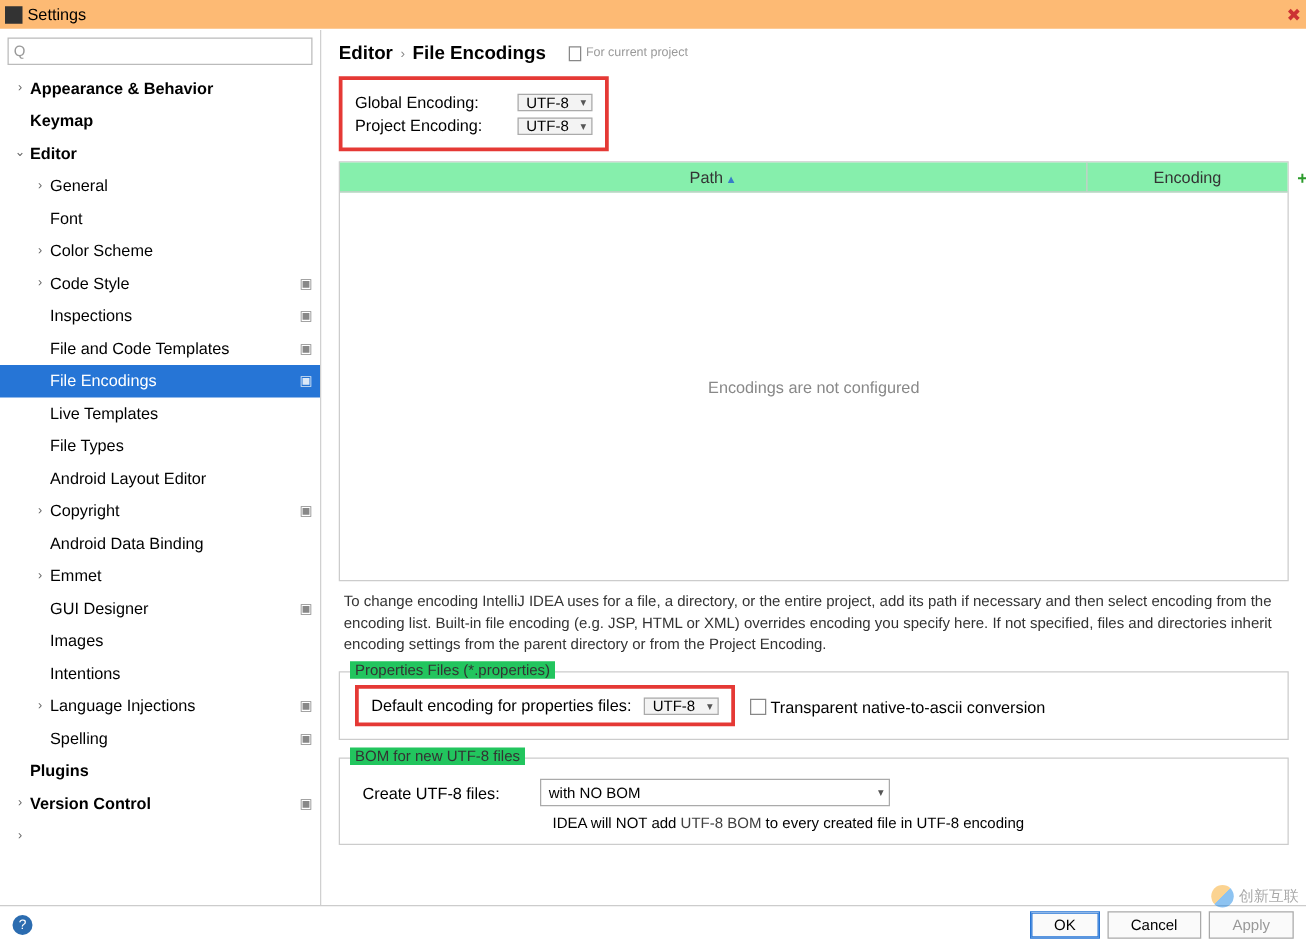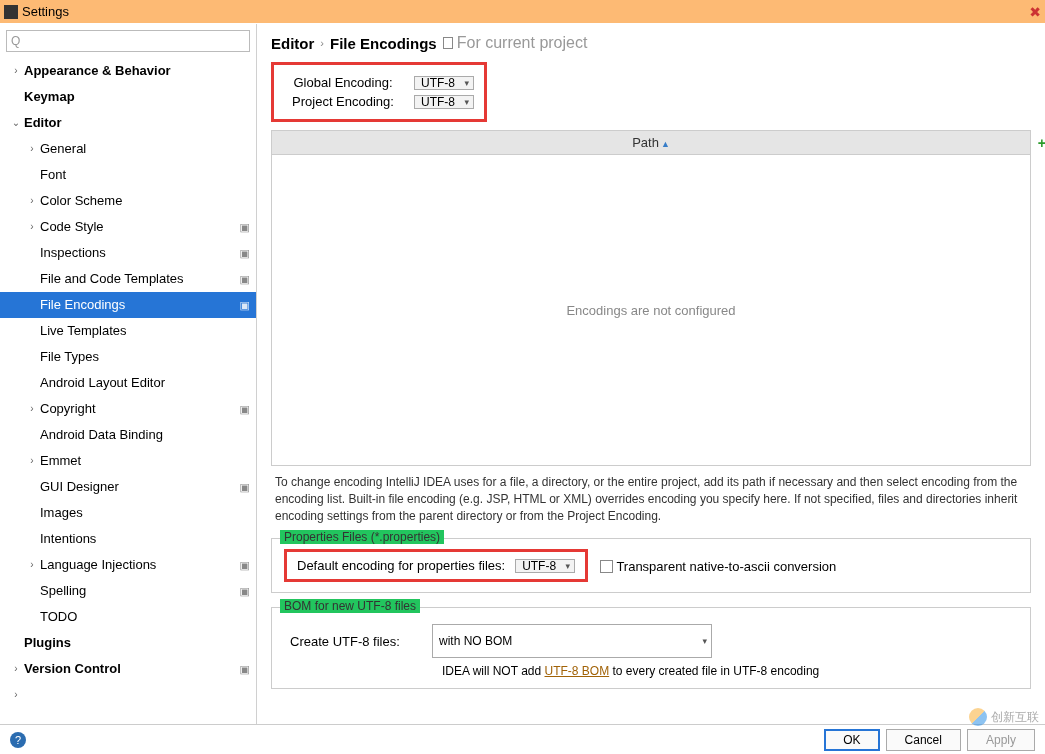--- a/index.html
+++ b/index.html
@@ -20,45 +20,45 @@
 .bold { font-weight: 600; }
 .page-badge { position: absolute; right: 6px; color: #888; font-size: 11px; }
 .tree-item.selected .page-badge { color: #dbe8f7; }
 .indent0 { padding-left: 8px; }
 .indent1 { padding-left: 24px; }
 .indent2 { padding-left: 40px; }
 .content { flex: 1; padding: 10px 14px; position: relative; overflow: hidden; }
 .breadcrumb { font-size: 15px; margin-bottom: 10px; display: flex; align-items: center; gap: 6px; }
 .breadcrumb .crumb { font-weight: 600; }
 .breadcrumb .sep { color: #888; font-size: 11px; }
-.scope { color: #999; font-size: 16px; display: inline-flex; align-items: center; gap: 4px; }
-.redbox { border: 3px solid #e53935; padding: 6px 10px; display: inline-block; text-align: center; }
+.scope { color: #999; font-size: 10px; margin-left: 12px; display: inline-flex; align-items: center; gap: 4px; }
+.redbox { border: 3px solid #e53935; padding: 6px 10px; display: inline-block; }
 .enc-row { display: flex; align-items: center; gap: 12px; margin: 4px 0; }
 .enc-row label { min-width: 118px; }
 .select { border: 1px solid #aaa; background: #f3f3f3; padding: 2px 18px 2px 6px; font-size: 12px; position: relative; display: inline-flex; align-items: center; height: 14px; }
 .select .caret { position: absolute; right: 4px; font-size: 9px; color: #555; }
 .table-wrap { margin-top: 8px; border: 1px solid #ccc; position: relative; }
-.table-head { display: flex; background: #e5e5e5; border-bottom: 1px solid #ccc; }
+.table-head { display: flex; background: #86efac; border-bottom: 1px solid #ccc; }
 .th { padding: 4px 8px; text-align: center; color: #333; font-size: 13px; border-right: 1px solid #ccc; }
 .th:last-child { border-right: none; }
 .th-path { flex: 1; }
 .th-enc { width: 160px; }
 .sort-arrow { color: #377dc8; font-size: 9px; margin-left: 2px; }
 .plus-btn { position: absolute; right: -16px; top: 4px; color: #2b9b2b; font-weight: bold; font-size: 14px; }
 .table-body { height: 310px; display: flex; align-items: center; justify-content: center; color: #888; border-top: none; }
 .info-text { margin-top: 8px; font-size: 12px; color: #333; line-height: 1.4; padding: 0 4px; }
 .fieldset { border: 1px solid #ccc; margin-top: 14px; padding: 10px 12px; position: relative; }
 .fieldset-legend { position: absolute; top: -9px; left: 8px; background: #22c55e; padding: 0 4px; font-size: 12px; color: #333; }
 .prop-row { display: flex; align-items: center; gap: 10px; }
 .checkbox { width: 13px; height: 13px; border: 1px solid #888; display: inline-block; background: #fff; }
 .bom-row { display: flex; align-items: center; gap: 12px; margin: 6px 6px; }
-.select2 { border: 1px solid #aaa; background: #fff; padding: 2px 18px 2px 6px; font-size: 12px; display: inline-flex; align-items: center; height: 34px; min-width: 280px; position: relative; }
+.select2 { border: 1px solid #aaa; background: #fff; padding: 2px 18px 2px 6px; font-size: 12px; display: inline-flex; align-items: center; height: 22px; min-width: 280px; position: relative; }
 .select2 .caret { position: absolute; right: 4px; font-size: 9px; color: #555; }
 .bom-note { margin: 4px 6px 0 158px; font-size: 12px; }
-.link { color: #a16207; text-decoration: underline; }
+.link { color: #404040; }
 .footer { position: absolute; bottom: 0; left: 0; right: 0; height: 30px; border-top: 1px solid #ccc; display: flex; align-items: center; justify-content: space-between; padding: 0 10px; background: #fff; }
 .help-icon { width: 16px; height: 16px; border-radius: 50%; background: #2b6cb0; color: #fff; font-size: 11px; display: flex; align-items: center; justify-content: center; }
 .btn-row { display: flex; gap: 6px; }
 .btn { border: 1px solid #aaa; background: #fafafa; padding: 3px 18px; font-size: 12px; cursor: pointer; }
 .btn.primary { border: 1px solid #2675d6; box-shadow: 0 0 0 1px #2675d6 inset; }
 .btn.disabled { color: #999; }
 .watermark { position: absolute; bottom: 28px; right: 6px; opacity: 0.5; font-size: 12px; display: flex; align-items: center; gap: 4px; color: #555; pointer-events: none; }
 .watermark .logo { width: 18px; height: 18px; border-radius: 50%; background: linear-gradient(135deg,#f9a825 50%,#1e88e5 50%); }
 .page-ico { width: 10px; height: 12px; border: 1px solid #888; display: inline-block; background: linear-gradient(#fff,#fff); }
 </style>
@@ -152,23 +152,20 @@
         </div>
       <div class="tree-item indent1">
           <span class="arrow">›</span>
           <span>Language Injections</span>
           <span class="page-badge">▣</span>
         </div>
       <div class="tree-item indent2">
           <span>Spelling</span>
           <span class="page-badge">▣</span>
         </div>
-      <div class="tree-item indent2">
-          <span>TODO</span>
-        </div>
       <div class="tree-item indent0">
           <span class="arrow"></span>
           <span class="bold">Plugins</span>
         </div>
       <div class="tree-item indent0">
           <span class="arrow">›</span>
           <span class="bold">Version Control</span>
           <span class="page-badge">▣</span>
         </div>
       <div class="tree-item indent0">
@@ -201,20 +198,21 @@
         <div class="select">
             <span>UTF-8</span>
             <span class="caret">▾</span>
           </div>
       </div>
     </div>
 
     <div class="table-wrap">
       <div class="table-head">
         <div class="th th-path"><span>Path</span><span class="sort-arrow">▲</span></div>
+        <div class="th th-enc">Encoding</div>
       </div>
       <span class="plus-btn">+</span>
       <div class="table-body">Encodings are not configured</div>
     </div>
 
     <div class="info-text">To change encoding IntelliJ IDEA uses for a file, a directory, or the entire project, add its path if necessary and then select encoding from the encoding list. Built-in file encoding (e.g. JSP, HTML or XML) overrides encoding you specify here. If not specified, files and directories inherit encoding settings from the parent directory or from the Project Encoding.</div>
 
     <div class="fieldset">
       <div class="fieldset-legend">Properties Files (*.properties)</div>
       <div class="redbox" style="display:inline-block">

